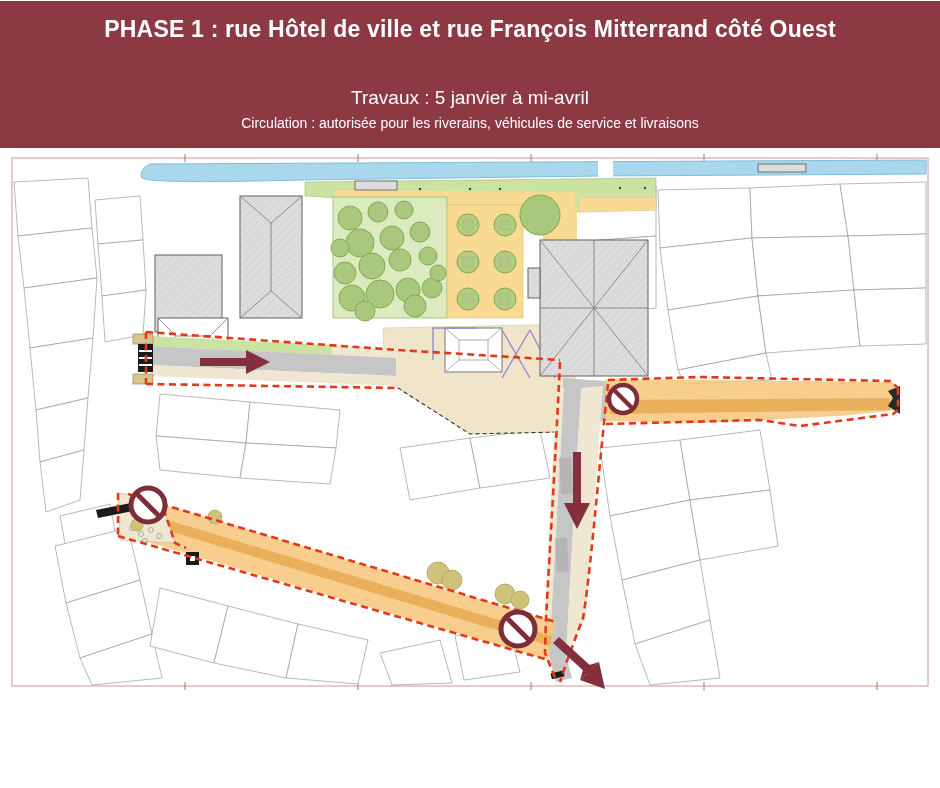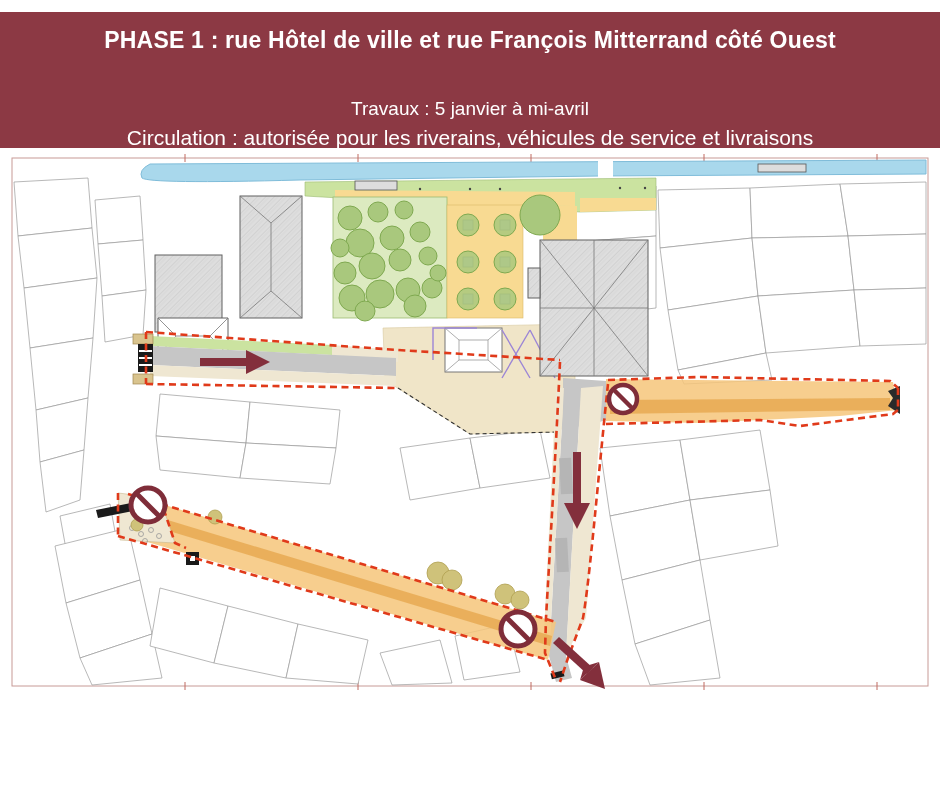--- a/index.html
+++ b/index.html
@@ -1,22 +1,22 @@
 <!DOCTYPE html>
 <html><head>
 <meta charset="utf-8">
 <style>
   html,body{margin:0;padding:0;}
   .page{position:relative;width:940px;height:788px;background:#ffffff;overflow:hidden;
         font-family:"Liberation Sans",sans-serif;}
   
-  .header{position:absolute;left:0;top:12px;width:940px;height:148px;background:#8C3944;color:#fff;text-align:center;}
+  .header{position:absolute;left:0;top:1px;width:940px;height:148px;background:#8C3944;color:#fff;text-align:center;}
   .header .title{padding-top:15px;font-size:23px;font-weight:bold;letter-spacing:.2px;}
   .header .sub1{margin-top:44px;font-size:19px;font-weight:300;}
-  .header .sub2{margin-top:6px;font-size:21px;font-weight:300;}
+  .header .sub2{margin-top:6px;font-size:14px;font-weight:300;}
   
   .map-area{position:absolute;left:0;top:148px;width:940px;height:552px;background:#fff;}
   
   .tb{position:absolute;left:748px;top:553px;width:179px;height:131px;background:#fff;
       border:1px solid #9B4A4A;color:#9B4A4A;box-sizing:border-box;display:grid;
       grid-template-rows:11px 17px 8px 9px 10px 22px 10px 11px 13px 10px 9px;font-family:"Liberation Sans",sans-serif;}
   .tb-row{border-top:.5px solid #9B4A4A;display:flex;align-items:center;justify-content:center;overflow:hidden;}
   .tb-row:first-child{border-top:none;}
   .tb-city{font-size:6px;font-weight:bold;letter-spacing:.4px;}
   .tb-sub{flex-direction:column;line-height:1.25;}

